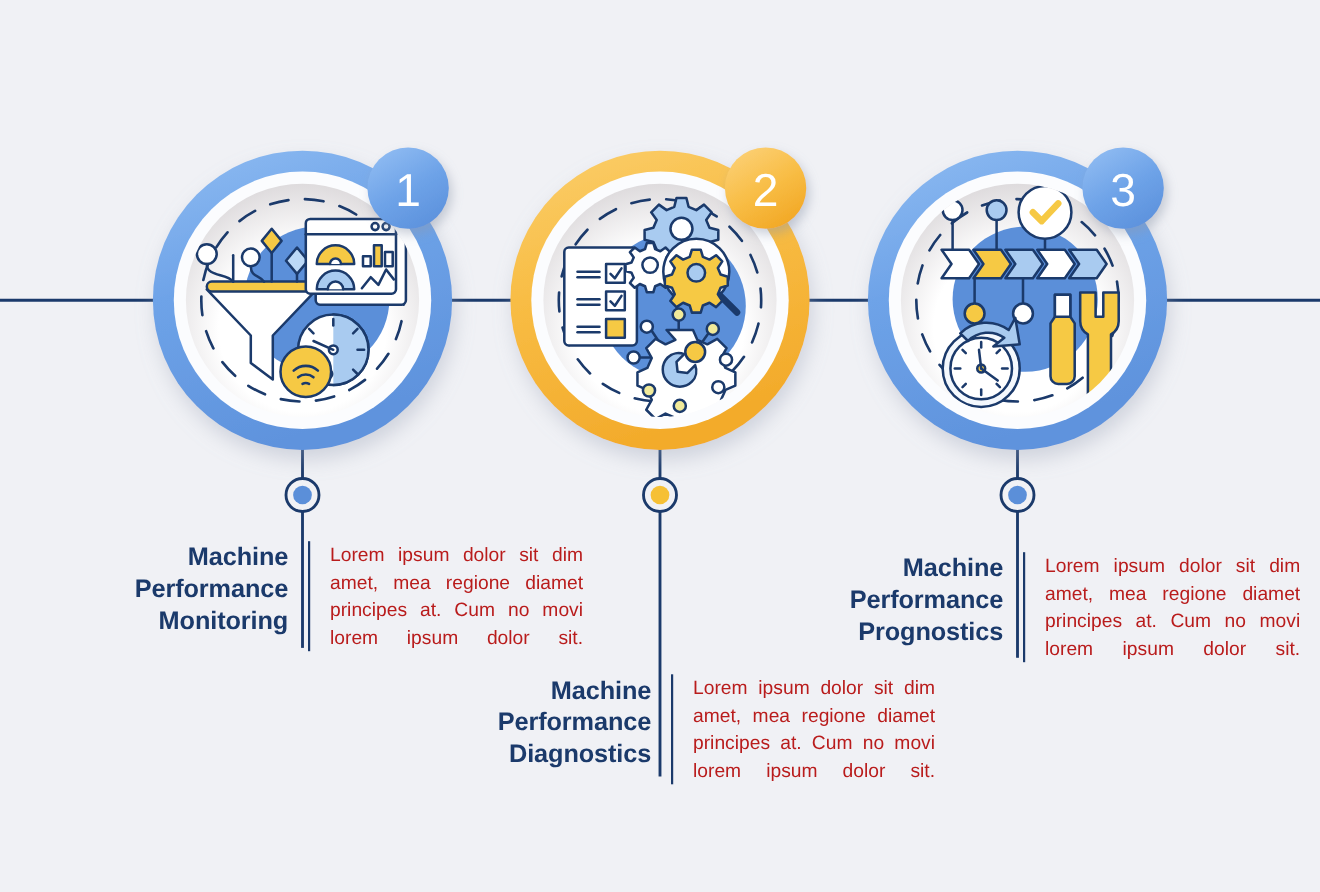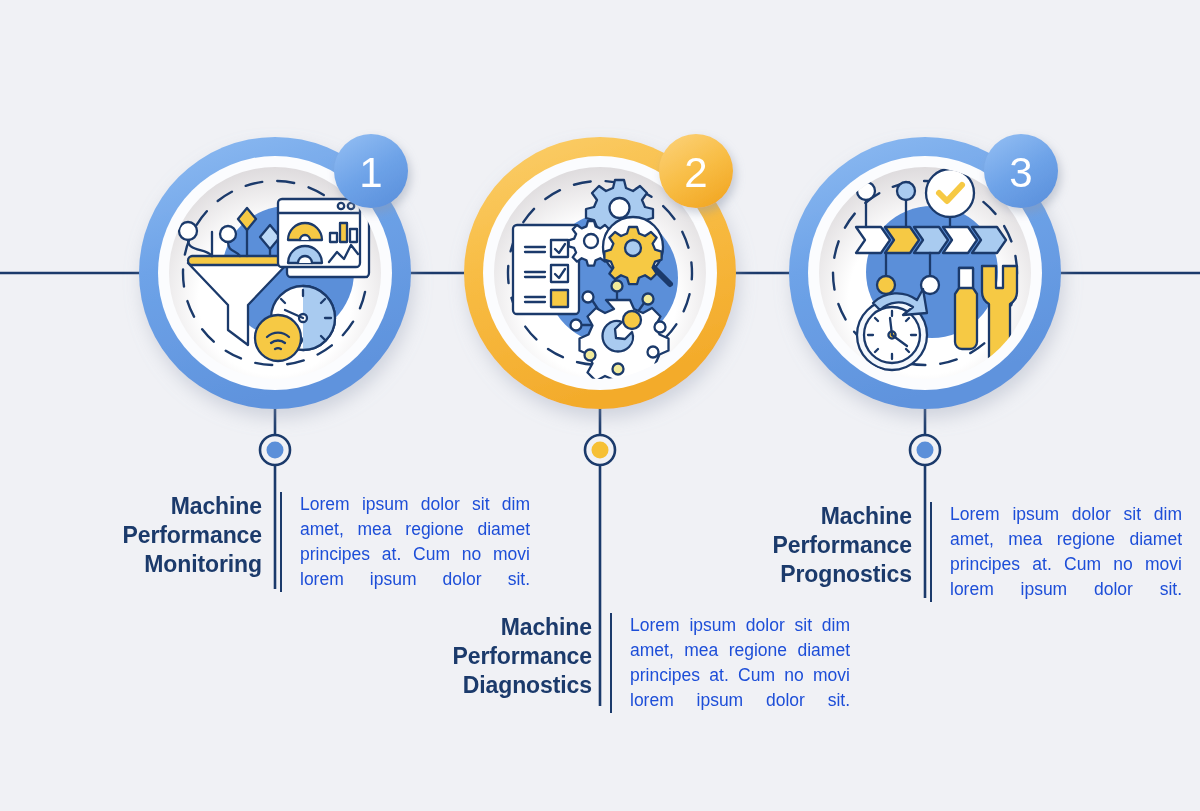--- a/index.html
+++ b/index.html
@@ -26,21 +26,21 @@
     white-space:pre-line;
     padding-right:18px;
   }
   .tb-rule{
     width:2px;
     background:#1b3a6b;
     align-self:stretch;
     flex:0 0 2px;
   }
   .tb-body{
-    color:#1d4ed8;
+    color:#b91c1c;
     font-size:17.5px;
     line-height:25px;
     text-align:justify;
     text-align-last:justify;
     padding-left:18px;
     font-weight:normal;
   }
 
   
   #block1{left:112px;top:492px;width:420px;}

